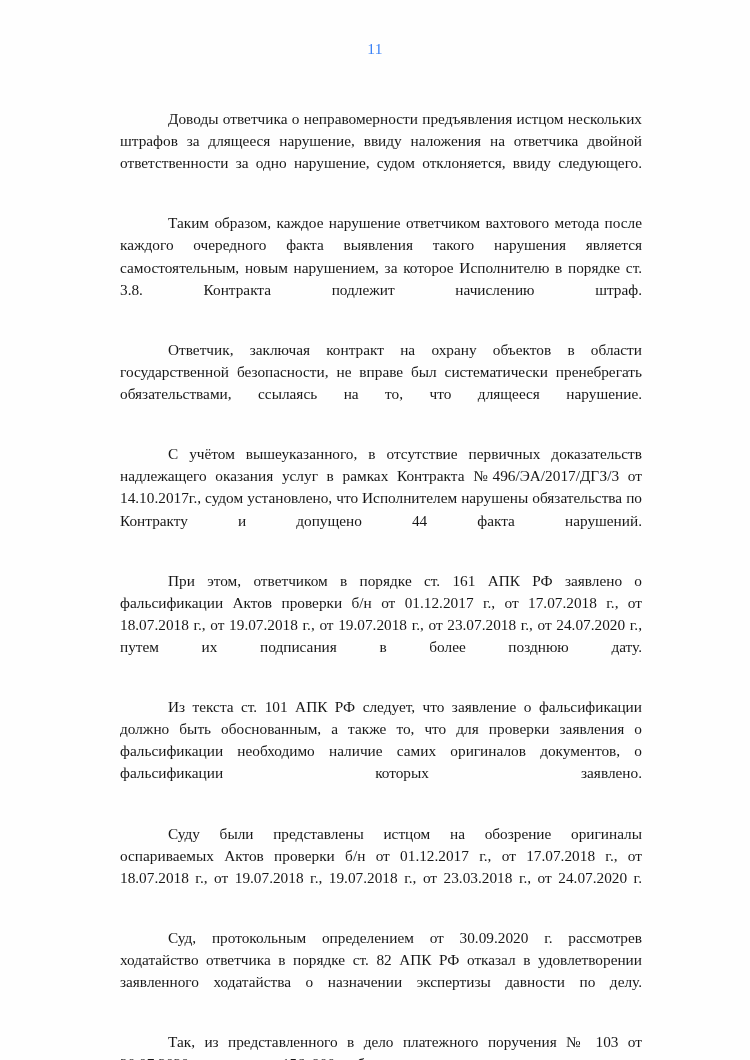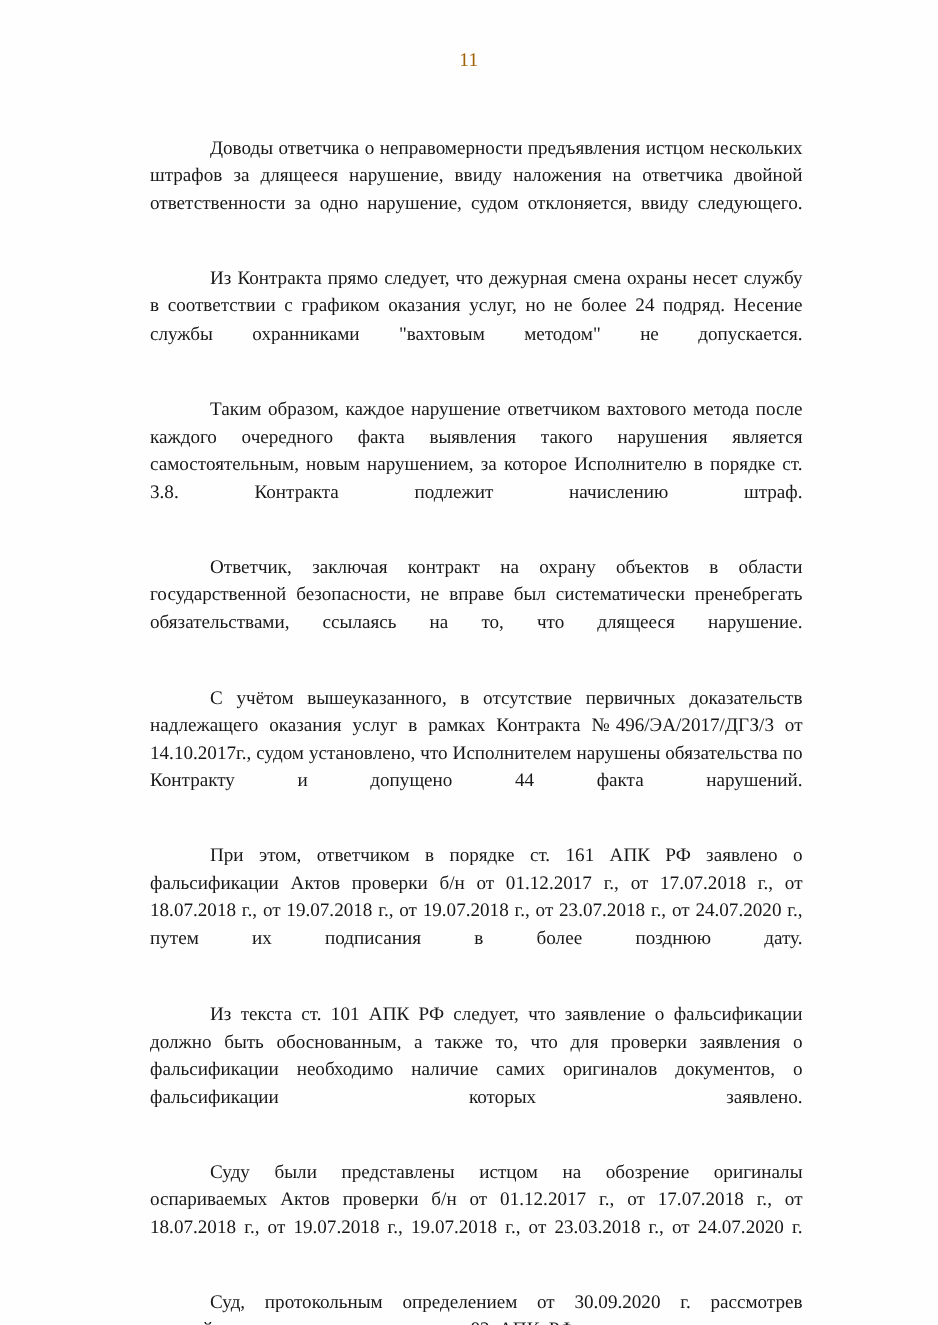--- a/index.html
+++ b/index.html
@@ -24,21 +24,21 @@
     background: #fefefe;
   }
   .page-number {
     position: absolute;
     top: 40px;
     left: 0;
     width: 750px;
     text-align: center;
     font-size: 15.5px;
     letter-spacing: 0.2px;
-    color: #a16207;
+    color: #3b82f6;
   }
   .body-text {
     position: absolute;
     top: 92px;
     left: 104px;
     width: 554px;
   }
   p.para {
     margin: 16px;
     padding: 0;
@@ -63,21 +63,20 @@
 </style>
 </head>
 <body>
 
 <div class="page">
 
   <div class="page-number">11</div>
 
   <div class="body-text">
       <p class="para">Доводы ответчика о неправомерности предъявления истцом нескольких штрафов за длящееся нарушение, ввиду наложения на ответчика двойной ответственности за одно нарушение, судом отклоняется, ввиду следующего.</p>
-      <p class="para">Из Контракта прямо следует, что дежурная смена охраны несет службу в соответствии с графиком оказания услуг, но не более 24 подряд. Несение службы охранниками "вахтовым методом" не допускается.</p>
       <p class="para">Таким образом, каждое нарушение ответчиком вахтового метода после каждого очередного факта выявления такого нарушения является самостоятельным, новым нарушением, за которое Исполнителю в порядке ст. 3.8. Контракта подлежит начислению штраф.</p>
       <p class="para">Ответчик, заключая контракт на охрану объектов в области государственной безопасности, не вправе был систематически пренебрегать обязательствами,  ссылаясь на то, что длящееся нарушение.</p>
       <p class="para">С учётом вышеуказанного, в отсутствие первичных доказательств надлежащего оказания услуг в рамках Контракта №496/ЭА/2017/ДГЗ/3 от 14.10.2017г., судом установлено, что Исполнителем нарушены обязательства по Контракту и допущено 44 факта нарушений.</p>
       <p class="para">При этом, ответчиком в порядке ст. 161 АПК РФ заявлено о фальсификации Актов проверки б/н от 01.12.2017 г., от 17.07.2018 г., от 18.07.2018 г., от 19.07.2018 г., от 19.07.2018 г., от 23.07.2018 г., от 24.07.2020 г., путем их подписания в более позднюю дату.</p>
       <p class="para">Из текста ст. 101 АПК РФ следует, что заявление о фальсификации должно быть обоснованным, а также то, что для проверки заявления о фальсификации необходимо наличие самих оригиналов документов, о фальсификации которых заявлено.</p>
       <p class="para">Суду были представлены истцом на обозрение оригиналы оспариваемых Актов проверки б/н от 01.12.2017 г., от 17.07.2018 г., от 18.07.2018 г., от 19.07.2018 г., 19.07.2018 г., от 23.03.2018 г., от 24.07.2020 г.</p>
       <p class="para">Суд, протокольным определением от 30.09.2020 г. рассмотрев ходатайство ответчика в порядке ст. 82 АПК РФ отказал в удовлетворении заявленного ходатайства о назначении экспертизы давности по делу.</p>
       <p class="para">Так, из представленного в дело платежного поручения № 103 от 20.07.2020 г. на сумму 156 900 руб., судом усматривается, что получателем денежных средств указано УФК по г. Москве (ИФНС России №26 по г. Москве), т.е. доказательств перечисления денежных средств в адрес Арбитражного суда г. Москвы ответчиком в материалы дела не представлено.</p>
     </div>
 

